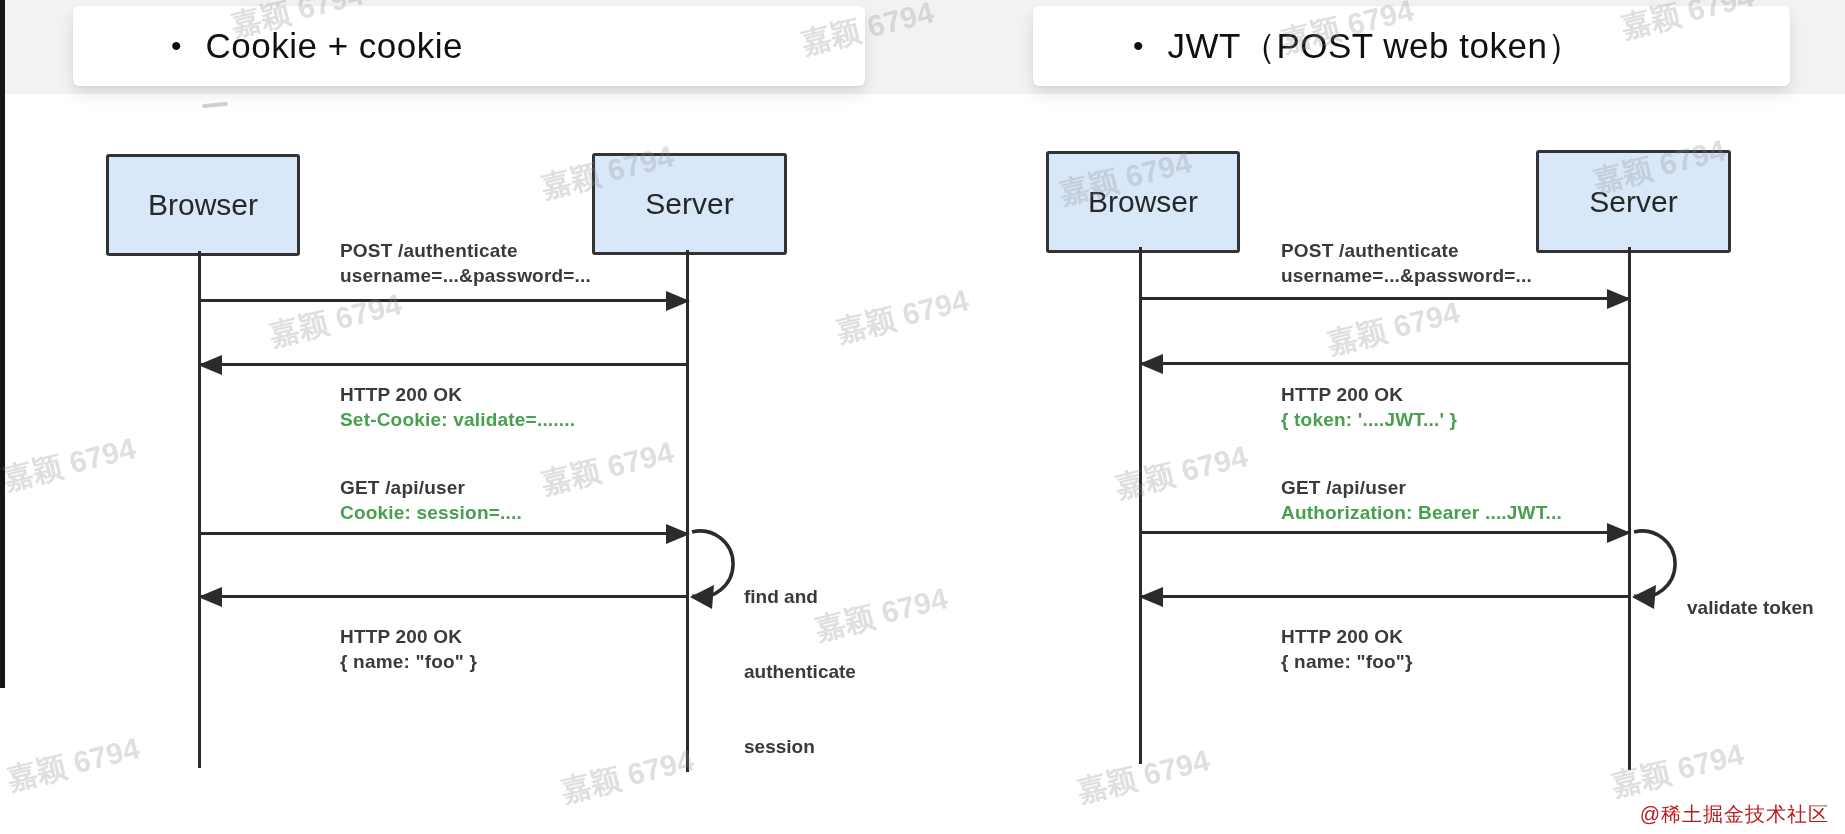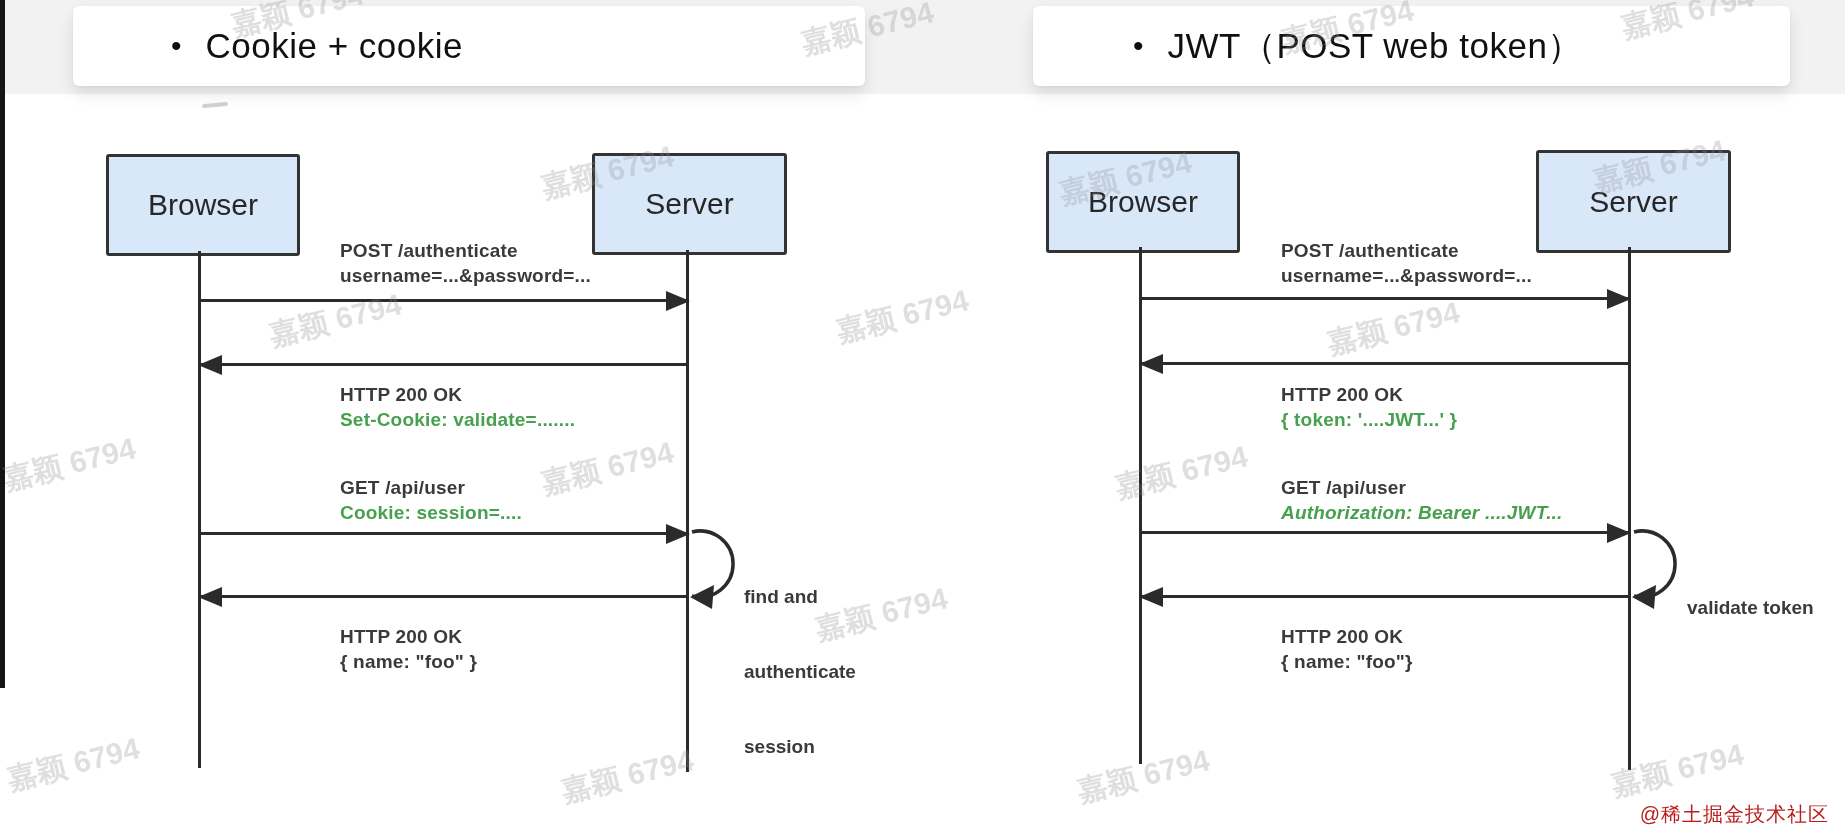--- a/index.html
+++ b/index.html
@@ -110,21 +110,21 @@
     </div>
   <div class="arrow" style="left:1141px;top:595px;width:488px;">
       <i class="ah l"></i>
     </div>
 
   <div class="msg" style="left:1281px;top:240px;">POST /authenticate</div>
   <div class="msg" style="left:1281px;top:265px;">username=...&amp;password=...</div>
   <div class="msg" style="left:1281px;top:384px;">HTTP 200 OK</div>
   <div class="msg green" style="left:1281px;top:409px;">{ token: '....JWT...' }</div>
   <div class="msg" style="left:1281px;top:477px;">GET /api/user</div>
-  <div class="msg green" style="left:1281px;top:502px;font-style:italic;">Authorization: Bearer ....JWT...</div>
+  <div class="msg green" style="left:1281px;top:502px;">Authorization: Bearer ....JWT...</div>
   <div class="msg" style="left:1281px;top:626px;">HTTP 200 OK</div>
   <div class="msg" style="left:1281px;top:651px;">{ name: "foo"}</div>
 
   <svg class="loop-svg" style="left:1632px;top:524px;" width="58" height="90" viewBox="0 0 58 90">
     <path d="M 2 8 A 33 33 0 1 1 2 72" fill="none" stroke="#2b2b2b" stroke-width="3.5"></path>
     <polygon points="24,61 0,73 22,85" fill="#2b2b2b"></polygon>
   </svg>
   <div class="loop-label" style="left:1687px;top:545px;">
     <div>validate token</div>
   </div>

